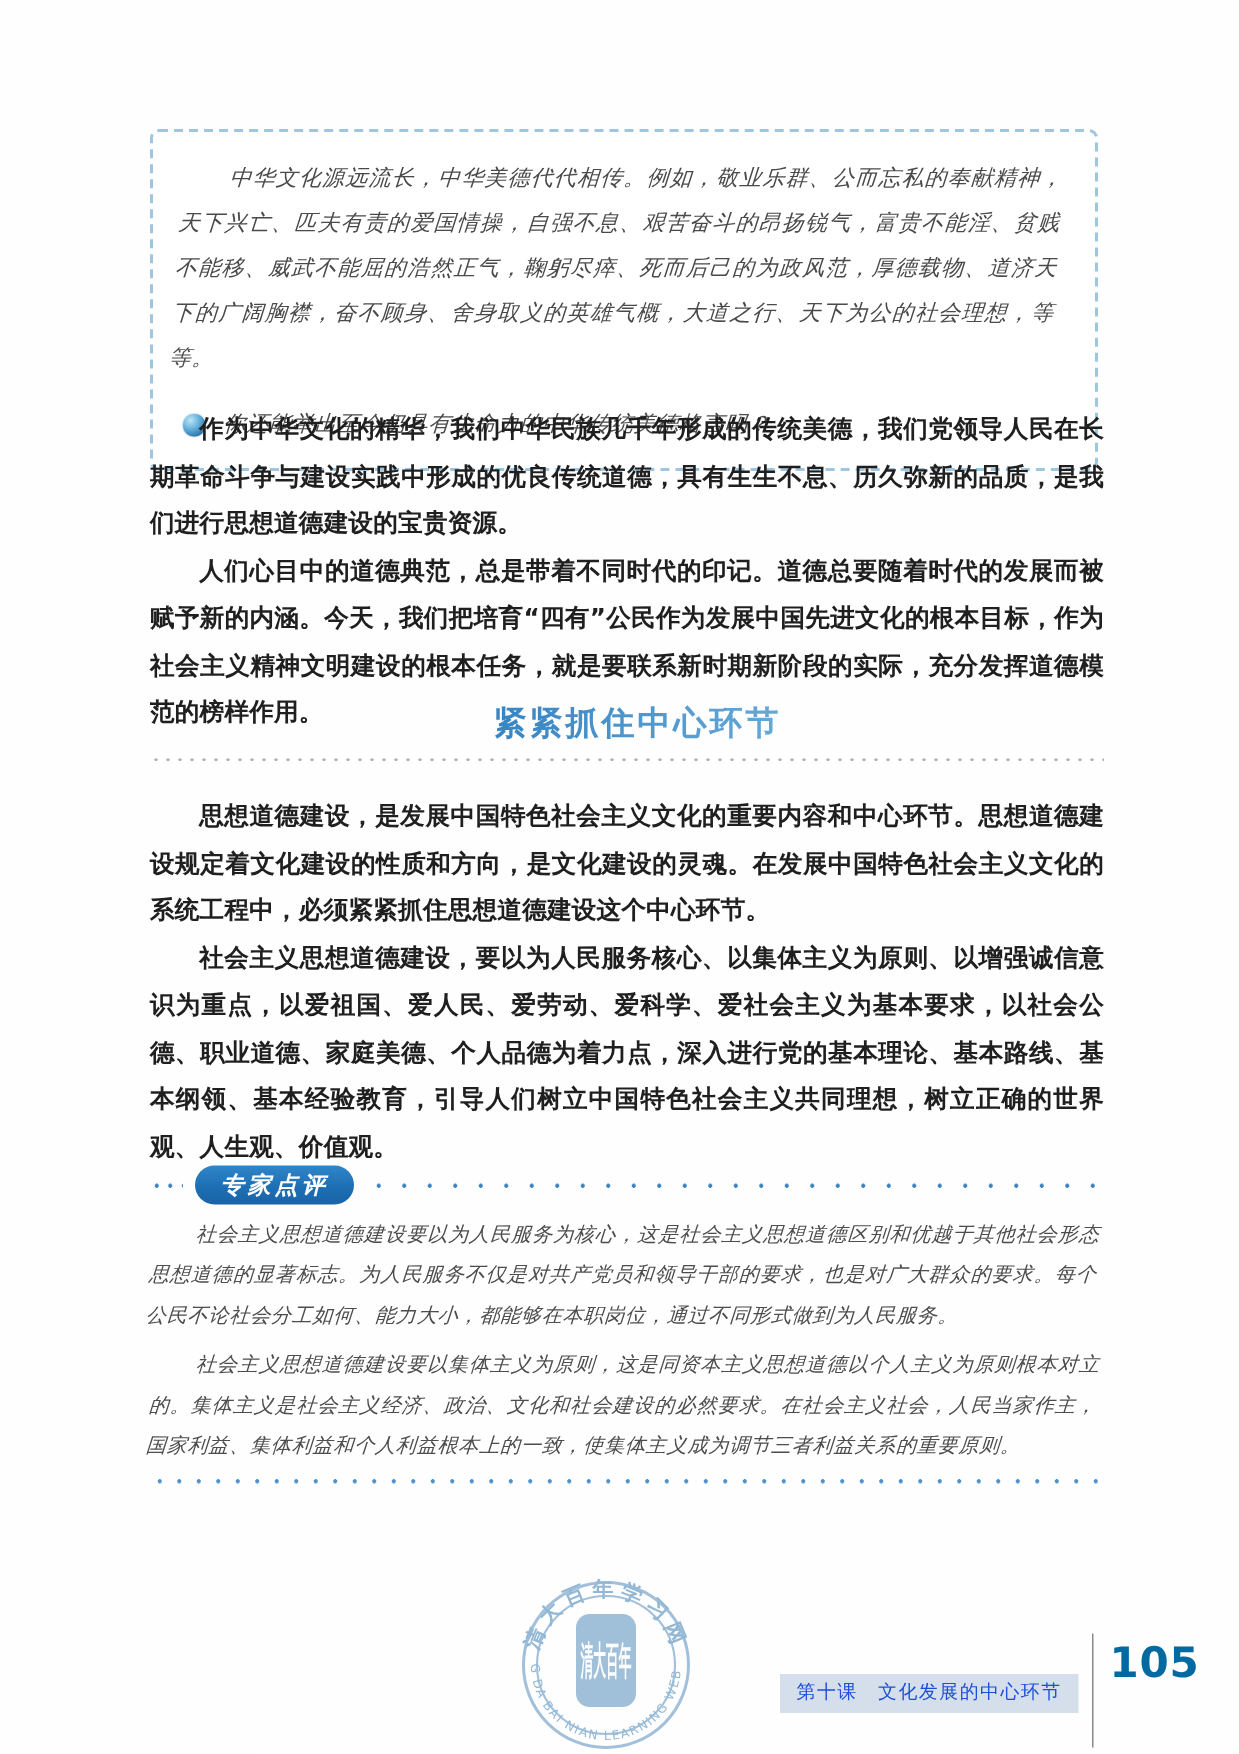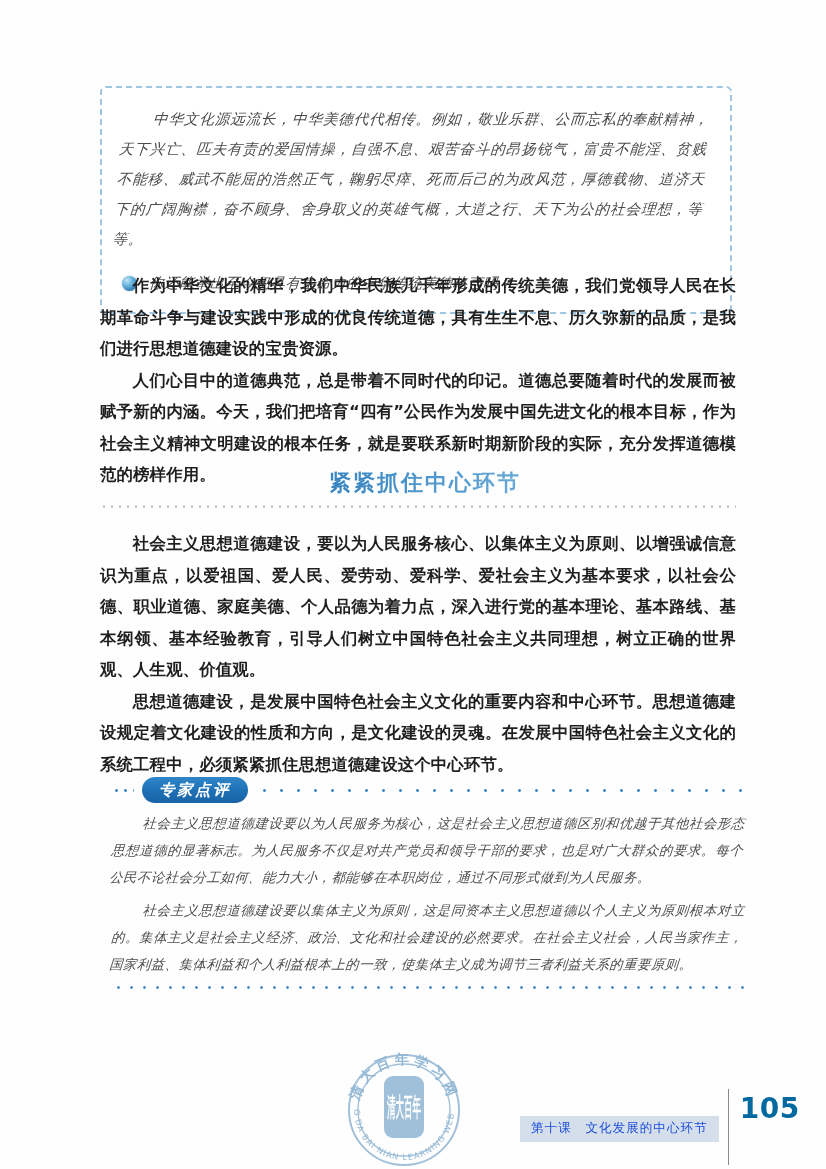--- a/index.html
+++ b/index.html
@@ -113,21 +113,21 @@
     background-image: radial-gradient(circle, #9aa6b0 0 1px, transparent 1.2px);
     background-size: 8px 3px;
     background-repeat: repeat-x;
     background-position: left center;
     opacity: .85;
   }
 
   
   .commentary {
     position: absolute;
-    left: 112px;
+    left: 100px;
     top: 778px;
     width: 636px;
   }
   .pill-rule {
     display: flex;
     align-items: center;
     height: 24px;
   }
   .pill-dots-left {
     width: 22px;
@@ -242,22 +242,22 @@
     <p class="body-p">作为中华文化的精华，我们中华民族几千年形成的传统美德，我们党领导人民在长期革命斗争与建设实践中形成的优良传统道德，具有生生不息、历久弥新的品质，是我们进行思想道德建设的宝贵资源。</p>
     <p class="body-p">人们心目中的道德典范，总是带着不同时代的印记。道德总要随着时代的发展而被赋予新的内涵。今天，我们把培育“四有”公民作为发展中国先进文化的根本目标，作为社会主义精神文明建设的根本任务，就是要联系新时期新阶段的实际，充分发挥道德模范的榜样作用。</p>
   </div>
 
   <div class="section-head-wrap">
     <h2 class="section-head">紧紧抓住中心环节</h2>
     <div class="dot-rule"></div>
   </div>
 
   <div class="body-block" id="para-block-2">
+    <p class="body-p">思想道德建设，是发展中国特色社会主义文化的重要内容和中心环节。思想道德建设规定着文化建设的性质和方向，是文化建设的灵魂。在发展中国特色社会主义文化的系统工程中，必须紧紧抓住思想道德建设这个中心环节。</p>
     <p class="body-p">社会主义思想道德建设，要以为人民服务核心、以集体主义为原则、以增强诚信意识为重点，以爱祖国、爱人民、爱劳动、爱科学、爱社会主义为基本要求，以社会公德、职业道德、家庭美德、个人品德为着力点，深入进行党的基本理论、基本路线、基本纲领、基本经验教育，引导人们树立中国特色社会主义共同理想，树立正确的世界观、人生观、价值观。</p>
-    <p class="body-p">思想道德建设，是发展中国特色社会主义文化的重要内容和中心环节。思想道德建设规定着文化建设的性质和方向，是文化建设的灵魂。在发展中国特色社会主义文化的系统工程中，必须紧紧抓住思想道德建设这个中心环节。</p>
   </div>
 
   <div class="commentary">
     <div class="pill-rule">
       <span class="pill-dots-left"></span>
       <span class="pill">专家点评</span>
       <span class="pill-dots-right"></span>
     </div>
     <div class="commentary-body">
       <p class="commentary-p">社会主义思想道德建设要以为人民服务为核心，这是社会主义思想道德区别和优越于其他社会形态思想道德的显著标志。为人民服务不仅是对共产党员和领导干部的要求，也是对广大群众的要求。每个公民不论社会分工如何、能力大小，都能够在本职岗位，通过不同形式做到为人民服务。</p>

